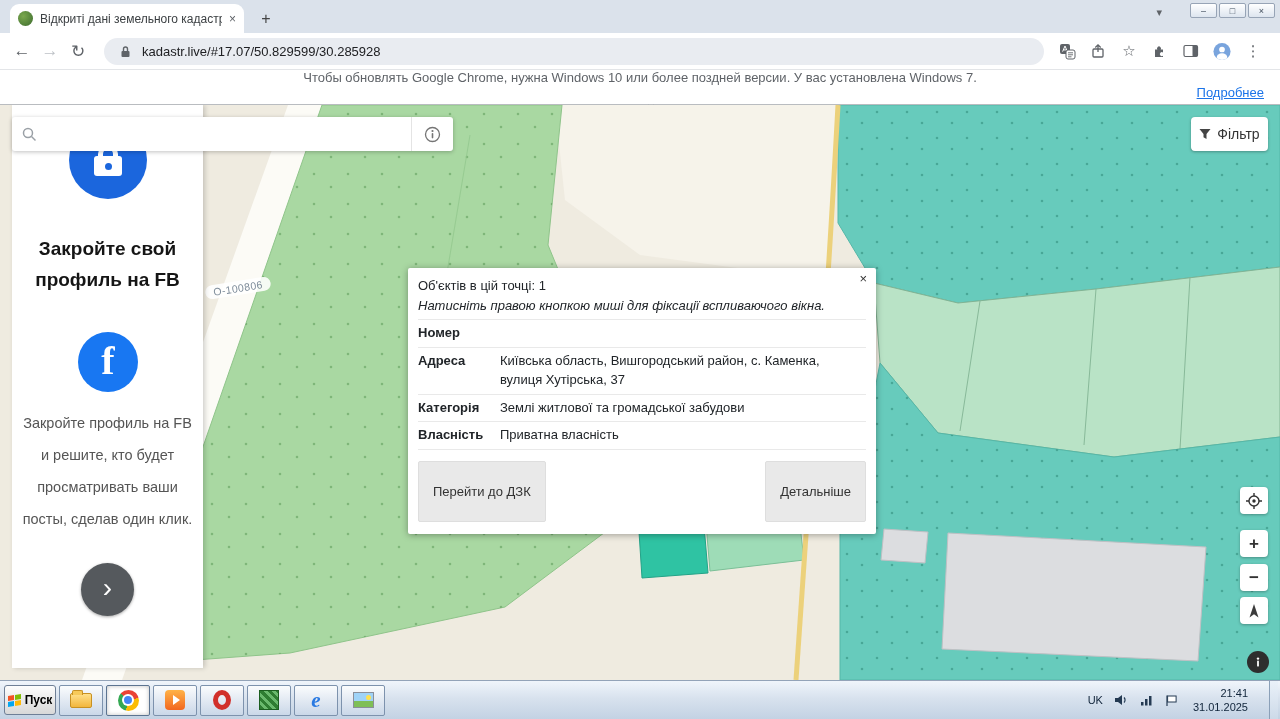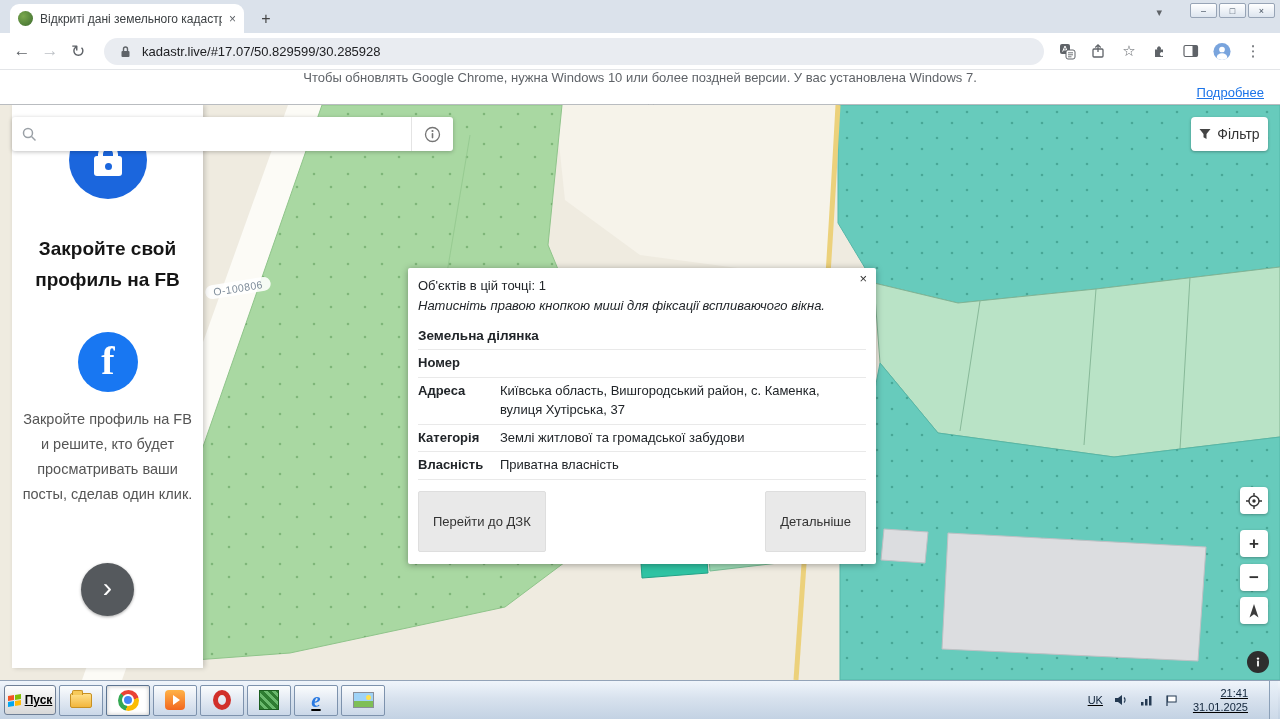--- a/index.html
+++ b/index.html
@@ -41,21 +41,21 @@
   .search-div { width:1px; height:100%; background:#e4e4e4; }
   .search-info { width:41px; height:100%; display:flex; align-items:center; justify-content:center; }
 
   .adpanel { position:absolute; left:0; top:0; width:191px; height:563px; background:#fff; box-shadow:2px 0 5px rgba(0,0,0,.18); z-index:5;margin-left:12px; }
   .ad-logo { position:absolute; left:57px; top:16px; width:78px; height:78px; border-radius:50%; background:#1b66dd; display:flex; flex-direction:column; align-items:center; justify-content:center; }
   .lock-shackle { width:20px; height:13px; border:5px solid #fff; border-bottom:none; border-radius:11px 11px 0 0; }
   .lock-body { width:28px; height:20px; background:#fff; border-radius:3px; margin-top:-1px; display:flex; align-items:center; justify-content:center; }
   .lock-hole { width:7px; height:7px; border-radius:50%; background:#1b66dd; }
   .ad-title { position:absolute; left:0; top:128px; width:100%; text-align:center; font-size:19px; font-weight:bold; color:#151515; line-height:31px; padding:0 14px; }
   .fb-circle { position:absolute; left:66px; top:227px; width:60px; height:60px; border-radius:50%; background:#1877f2; color:#fff; display:flex; align-items:center; justify-content:center; font-family:"Liberation Serif", serif; font-weight:bold; font-size:40px; padding-bottom:4px; }
-  .ad-body { position:absolute; left:0; top:302px; width:100%; padding:0 7px; text-align:center; font-size:14.5px; color:#555; line-height:25px; }
+  .ad-body { position:absolute; left:0; top:302px; width:100%; padding:0 7px; text-align:center; font-size:14.5px; color:#555; line-height:32px; }
   .ad-arrow { position:absolute; left:69px; top:458px; width:53px; height:53px; border-radius:50%; background:#55595d; color:#fff; display:flex; align-items:center; justify-content:center; font-size:28px; padding-bottom:4px; box-shadow:0 1px 3px rgba(0,0,0,.35); }
 
   .filterbtn { position:absolute; left:1191px; top:12px; width:77px; height:34px; background:#fff; border-radius:4px; box-shadow:0 1px 3px rgba(0,0,0,.3); display:flex; align-items:center; justify-content:center; gap:6px; font-size:14px; color:#333; z-index:6; }
 
   .ctrl { position:absolute; left:1240px; width:28px; height:27px; background:#fff; border-radius:4px; box-shadow:0 1px 3px rgba(0,0,0,.3); display:flex; align-items:center; justify-content:center; color:#333; z-index:6; }
   .ctrl.zoom { font-size:17px; font-weight:bold; }
   .attr-info { position:absolute; left:1247px; top:546px; width:22px; height:22px; border-radius:50%; background:#2e2e2e; color:#fff; display:flex; align-items:center; justify-content:center; font-family:"Liberation Serif", serif; font-style:italic; font-size:13px; z-index:6; }
 
   
   .popup { position:absolute; left:408px; top:163px; width:468px; background:#fff; border-radius:2px; box-shadow:0 1px 7px rgba(0,0,0,.35); padding:10px 10px 12px; font-size:13px; color:#212529; z-index:7; }
@@ -63,21 +63,21 @@
   .popup-hint { font-style:italic; margin-top:5px; }
   .popup-title { font-weight:bold; margin-top:15px; font-size:13.5px; }
   .popup table { width:100%; border-collapse:collapse; margin-top:6px; }
   .popup td { border-top:1px solid #e9e9e9; padding:4px 4px 4px 0; vertical-align:top; line-height:1.45; }
   .popup tr:last-child td { border-bottom:1px solid #e9e9e9; }
   .popup td.lbl { font-weight:bold; width:82px; }
   .popup-btns { margin-top:11px; display:flex; justify-content:space-between; }
   .pbtn { background:#e9e9e9; border:1px solid #dedede; border-radius:2px; padding:22px 14px; font-size:13px; color:#333; cursor:pointer; font-family:"Liberation Sans", sans-serif; }
 
   
-  .taskbar { position:absolute; top:680px; left:0; right:0; height:39px; background:linear-gradient(#f0f5fb, #d8e2ee 45%, #c3d2e3); border-top:1px solid #93a3b8; display:flex; align-items:center; padding:0 2px;text-decoration:underline; }
+  .taskbar { position:absolute; top:680px; left:0; right:0; height:39px; background:linear-gradient(#f0f5fb, #d8e2ee 45%, #c3d2e3); border-top:1px solid #93a3b8; display:flex; align-items:center; padding:0 2px; }
   .startbtn { width:52px; height:30px; margin:0 3px 0 2px; border:1px solid #6f7f96; border-radius:3px; background:linear-gradient(#fdfdfd,#d8d8d8); display:flex; align-items:center; justify-content:center; gap:4px; font-weight:bold; font-size:12px; color:#000; }
   .winflag { display:grid; grid-template-columns:6px 6px; grid-template-rows:5px 5px; gap:1px; transform:skewY(-8deg); }
   .winflag span { display:block; }
   .appbtn { width:44px; height:31px; margin-right:3px; border:1px solid #7d92ad; border-radius:2px; background:linear-gradient(rgba(255,255,255,.8), rgba(203,216,233,.8)); display:flex; align-items:center; justify-content:center; }
   .appbtn.active { background:#fff; border-color:#5c7491; box-shadow:inset 0 0 4px rgba(0,0,0,.25); }
 
   .icon-folder { width:22px; height:15px; background:linear-gradient(#ffe08a,#f2b63d); border:1px solid #c89122; border-radius:2px; position:relative; }
   .icon-folder::before { content:''; position:absolute; top:-4px; left:1px; width:9px; height:4px; background:#f7ca5a; border:1px solid #c89122; border-bottom:none; border-radius:2px 2px 0 0; }
   .icon-chrome { width:21px; height:21px; border-radius:50%; background:conic-gradient(from -45deg, #ea4335 0 120deg, #fbbc05 120deg 240deg, #34a853 240deg 360deg); position:relative; }
   .icon-chrome::before { content:''; position:absolute; left:4.5px; top:4.5px; width:12px; height:12px; border-radius:50%; background:#fff; }
@@ -270,21 +270,20 @@
       <svg width="10" height="10" viewBox="0 0 10 10">
           <circle cx="5" cy="1.6" r="1.2" fill="#fff"></circle>
           <rect x="4.1" y="3.6" width="1.8" height="6" rx=".9" fill="#fff"></rect>
         </svg>
     </div>
 
     <div class="popup">
       <span class="popup-close">×</span>
       <div>Об'єктів в цій точці: 1</div>
       <div class="popup-hint">Натисніть правою кнопкою миші для фіксації вспливаючого вікна.</div>
-      <div class="popup-title">Земельна ділянка</div>
       <table>
         <tbody>
             <tr>
           <td class="lbl">Номер</td>
           <td></td>
         </tr>
         <tr>
           <td class="lbl">Адреса</td>
           <td>Київська область, Вишгородський район, с. Каменка, вулиця Хутірська, 37</td>
         </tr>

